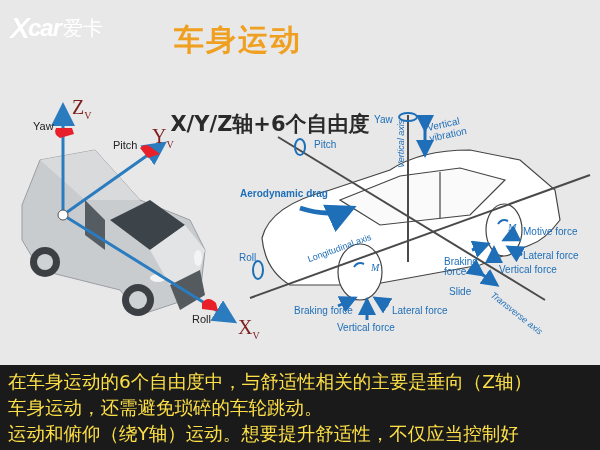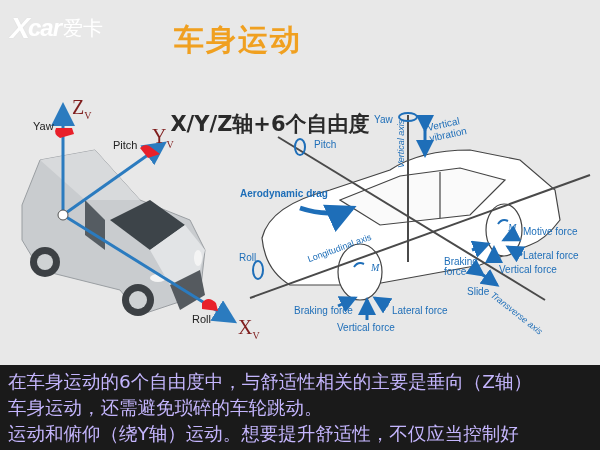--- a/index.html
+++ b/index.html
@@ -9,21 +9,21 @@
   .logo .x { font-size:30px; font-weight:bold; font-style:italic; letter-spacing:-2px; text-shadow:0 0 1px #ccc; }
   .logo .car { font-size:24px; font-weight:bold; font-style:italic; letter-spacing:-1px; }
   .logo .cn { font-size:20px; margin-left:2px; font-family:"DejaVu Sans",sans-serif; }
   .title { position:absolute; left:0; width:476px; top:20px; text-align:center; font-size:30px; font-weight:bold; color:#f0a020; font-family:"DejaVu Sans",sans-serif; letter-spacing:2px; }
   .subtitle { position:absolute; left:0; width:540px; top:62px; text-align:center; font-size:21px; font-weight:bold; color:#2a2a2a; font-family:"DejaVu Sans",sans-serif;margin-top:48px; }
   svg.diagram { position:absolute; left:0; top:0; }
   .lbl { position:absolute; font-size:10px; color:#1e6eb8; white-space:nowrap; font-family:"Liberation Sans",sans-serif; }
   .lbl-dark { position:absolute; font-size:11px; color:#222; white-space:nowrap; }
   .axis-lbl { position:absolute; font-size:20px; color:#7f1d1d; font-family:Liberation Serif, serif; }
   .axis-lbl sub { font-size:10px; }
-  .caption { position:absolute; left:0; top:365px; width:600px; height:85px; background:#1a1a1a; color:#c4b5fd; font-size:18.5px; line-height:26px; padding:4px 8px; box-sizing:border-box; font-family:"DejaVu Sans",sans-serif; }
+  .caption { position:absolute; left:0; top:365px; width:600px; height:85px; background:#1a1a1a; color:#fde047; font-size:18.5px; line-height:26px; padding:4px 8px; box-sizing:border-box; font-family:"DejaVu Sans",sans-serif; }
   .caption span { display:block; white-space:nowrap; }
 </style>
 </head>
 <body>
 
 <div class="stage">
 
   <div class="logo">
     <span class="x">X</span>
     <span class="car">car</span>
@@ -127,21 +127,21 @@
   <div class="lbl" style="left:240px;top:188px;font-weight:bold;">Aerodynamic drag</div>
   <div class="lbl" style="left:306px;top:243px;transform:rotate(-20deg);font-size:9px;">Longitudinal axis</div>
   <div class="lbl" style="left:239px;top:252px;">Roll</div>
   <div class="lbl" style="left:294px;top:305px;">Braking force</div>
   <div class="lbl" style="left:392px;top:305px;">Lateral force</div>
   <div class="lbl" style="left:337px;top:322px;">Vertical force</div>
   <div class="lbl" style="left:523px;top:226px;">Motive force</div>
   <div class="lbl" style="left:523px;top:250px;">Lateral force</div>
   <div class="lbl" style="left:499px;top:264px;">Vertical force</div>
   <div class="lbl" style="left:444px;top:257px;line-height:10px;"><span>Braking</span><br><span>force</span></div>
-  <div class="lbl" style="left:467px;top:286px;">Slide</div>
+  <div class="lbl" style="left:449px;top:286px;">Slide</div>
   <div class="lbl" style="left:495px;top:290px;transform:rotate(38deg);transform-origin:left top;font-style:italic;font-size:9px;">Transverse axis</div>
   <div class="lbl" style="left:371px;top:262px;font-style:italic;font-family:'Liberation Serif',serif;">M</div>
   <div class="lbl" style="left:508px;top:222px;font-style:italic;font-family:'Liberation Serif',serif;">M</div>
 </div>
 
 <div class="caption">
   <span>在车身运动的6个自由度中，与舒适性相关的主要是垂向（Z轴）</span>
   <span>车身运动，还需避免琐碎的车轮跳动。</span>
   <span>运动和俯仰（绕Y轴）运动。想要提升舒适性，不仅应当控制好</span>
 </div>

